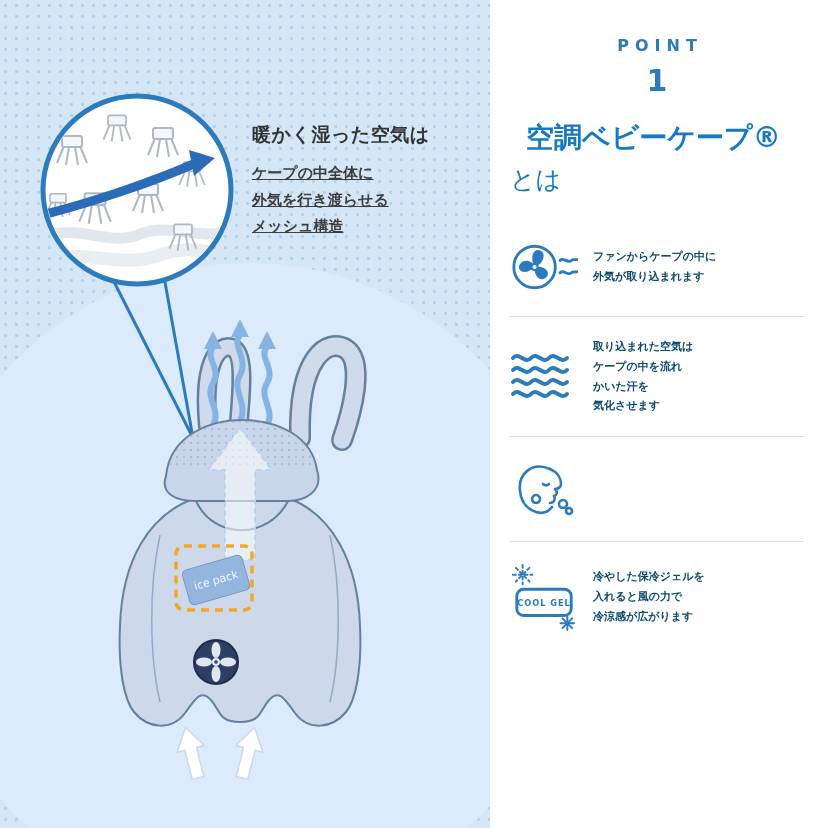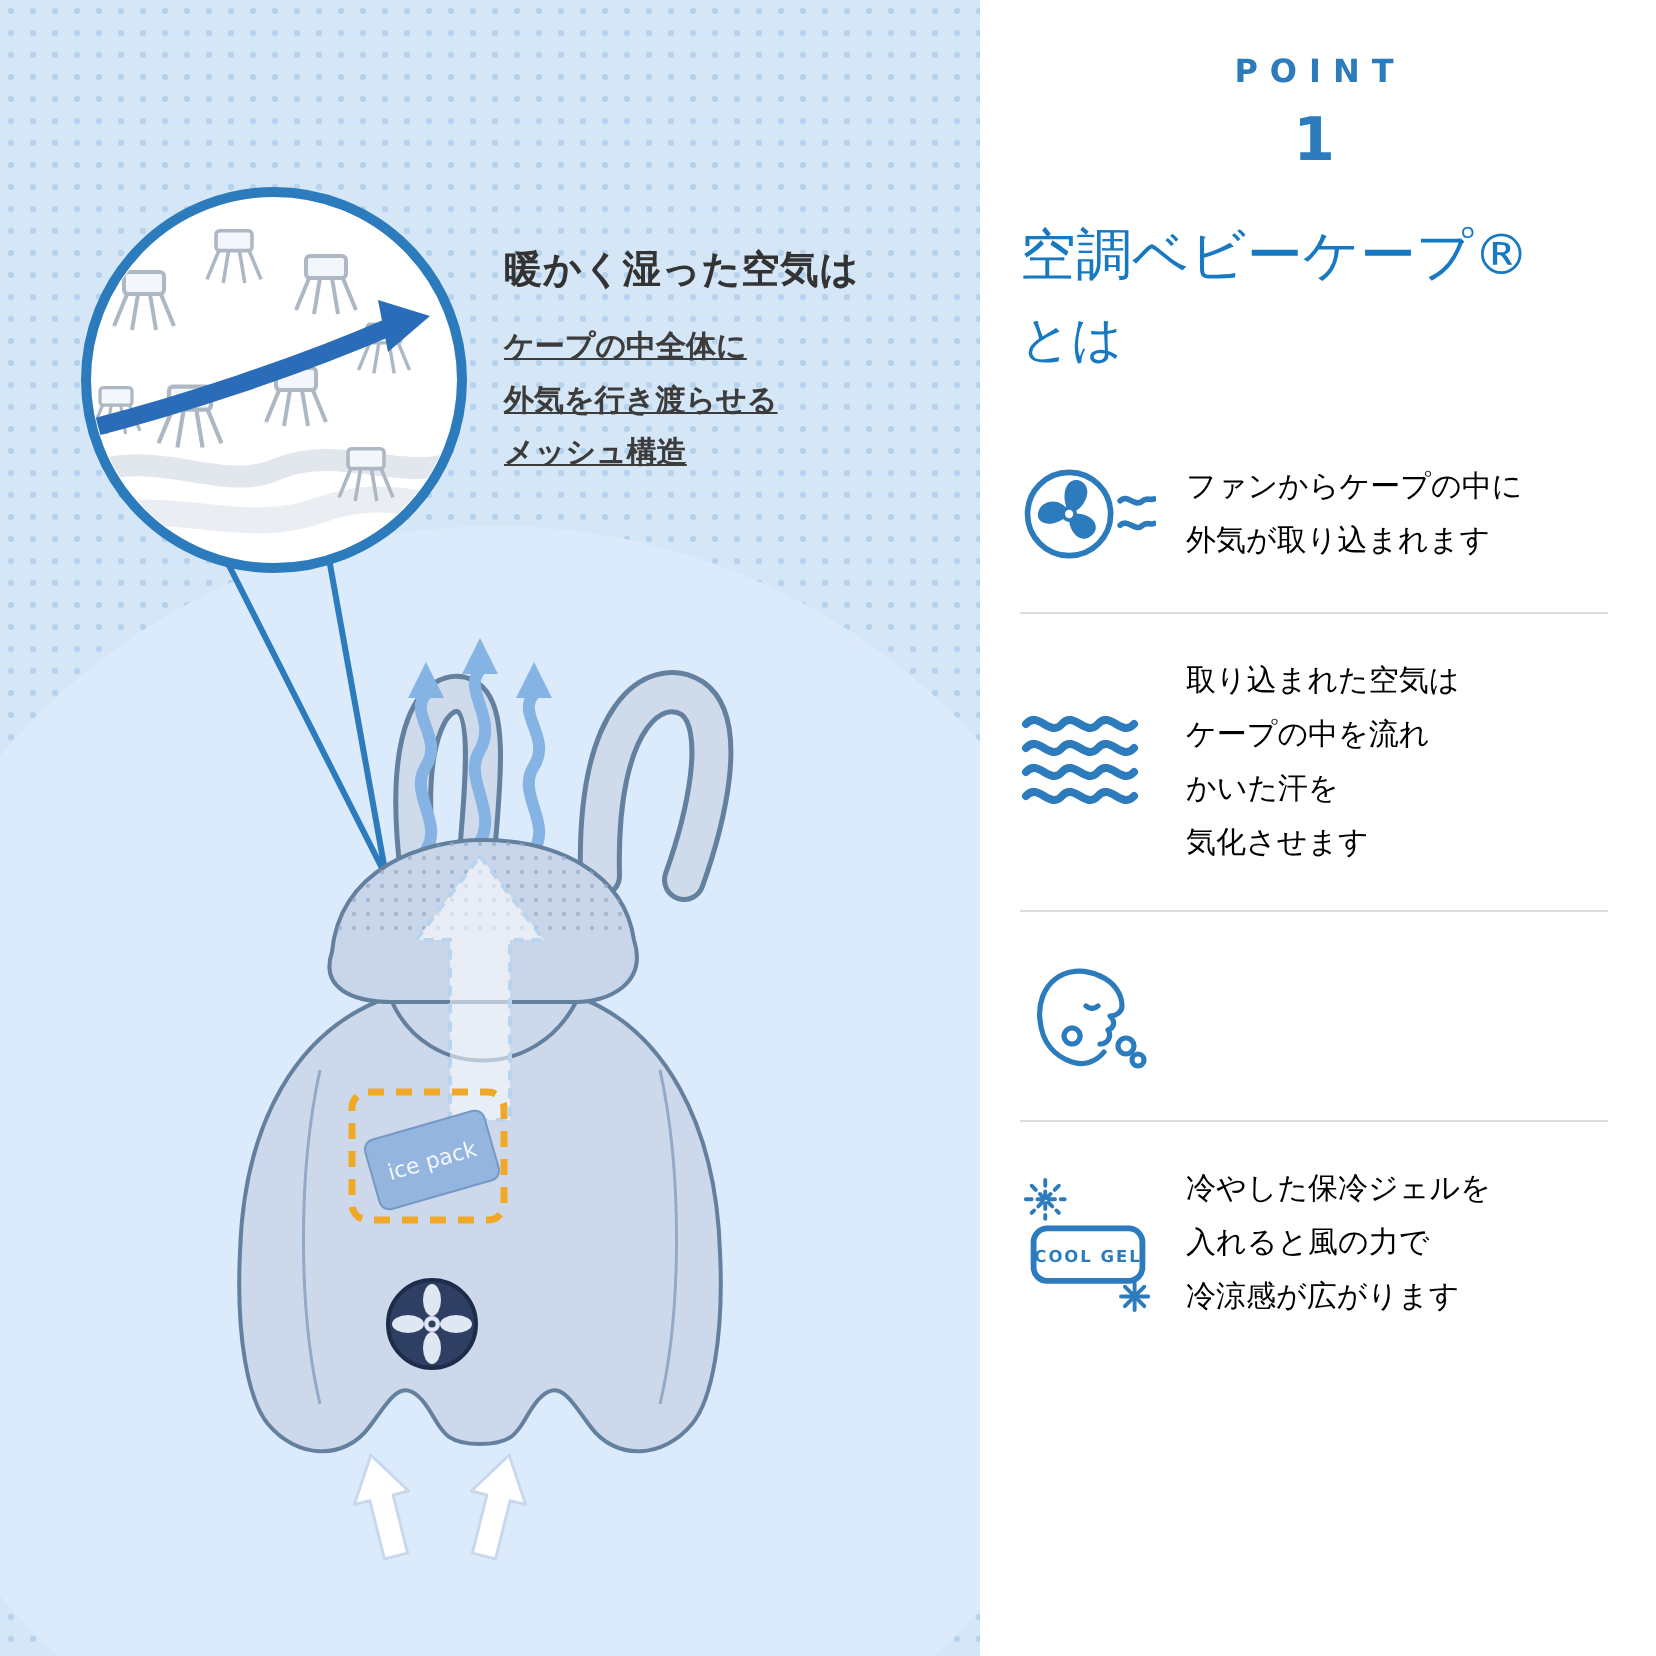--- a/index.html
+++ b/index.html
@@ -16,31 +16,31 @@
     background-size:11px 11px;
   }
   .illus{position:absolute;left:0;top:0;}
   .mag-label{position:absolute;left:252px;top:122px;width:220px;}
   .mag-title{font-size:19px;font-weight:bold;color:#333333;letter-spacing:.5px;}
   .mag-desc{margin-top:12px;font-size:15px;font-weight:bold;color:#3c3c3c;
     line-height:1.78;white-space:pre-line;text-decoration:underline;}
   
   .right-panel{
     position:absolute;left:490px;top:0;width:338px;height:828px;overflow:hidden;
-    background:#ffffff;box-sizing:border-box;padding:26px 24px 0 20px;border-radius:23px;
+    background:#ffffff;box-sizing:border-box;padding:36px 24px 0 20px;border-radius:23px;
   }
   .point-label{text-align:center;color:#2b7bbd;font-weight:bold;font-size:16px;
     letter-spacing:6px;text-indent:6px;}
   .point-number{text-align:center;color:#2b7bbd;font-weight:bold;font-size:30px;margin-top:8px;}
-  .page-title{color:#1779c2;font-size:28px;font-weight:normal;margin:22px 0 0;line-height:1.25;}
+  .page-title{color:#1779c2;font-size:28px;font-weight:bold;margin:22px 16px 0;line-height:1.25;}
   .page-subtitle{color:#1779c2;font-size:25px;font-weight:normal;margin-top:8px;}
   .items{margin-top:22px;}
   .item{display:flex;align-items:center;gap:15px;padding:20px 0;}
   .item-icon{flex:0 0 68px;width:68px;display:flex;justify-content:flex-start;align-items:center;}
-  .item-text{font-size:15px;font-weight:normal;color:#000000;line-height:1.8;white-space:pre-line;}
+  .item-text{font-size:11px;font-weight:bold;color:#0c4a6e;line-height:1.8;white-space:pre-line;}
   .divider{height:1px;background:#dcdcdc;}
 </style>
 </head>
 <body>
 
 <div class="left-panel">
 
   <svg class="illus" viewBox="0 0 490 828" width="490" height="828">
     <defs>
       <clipPath id="magclip">

